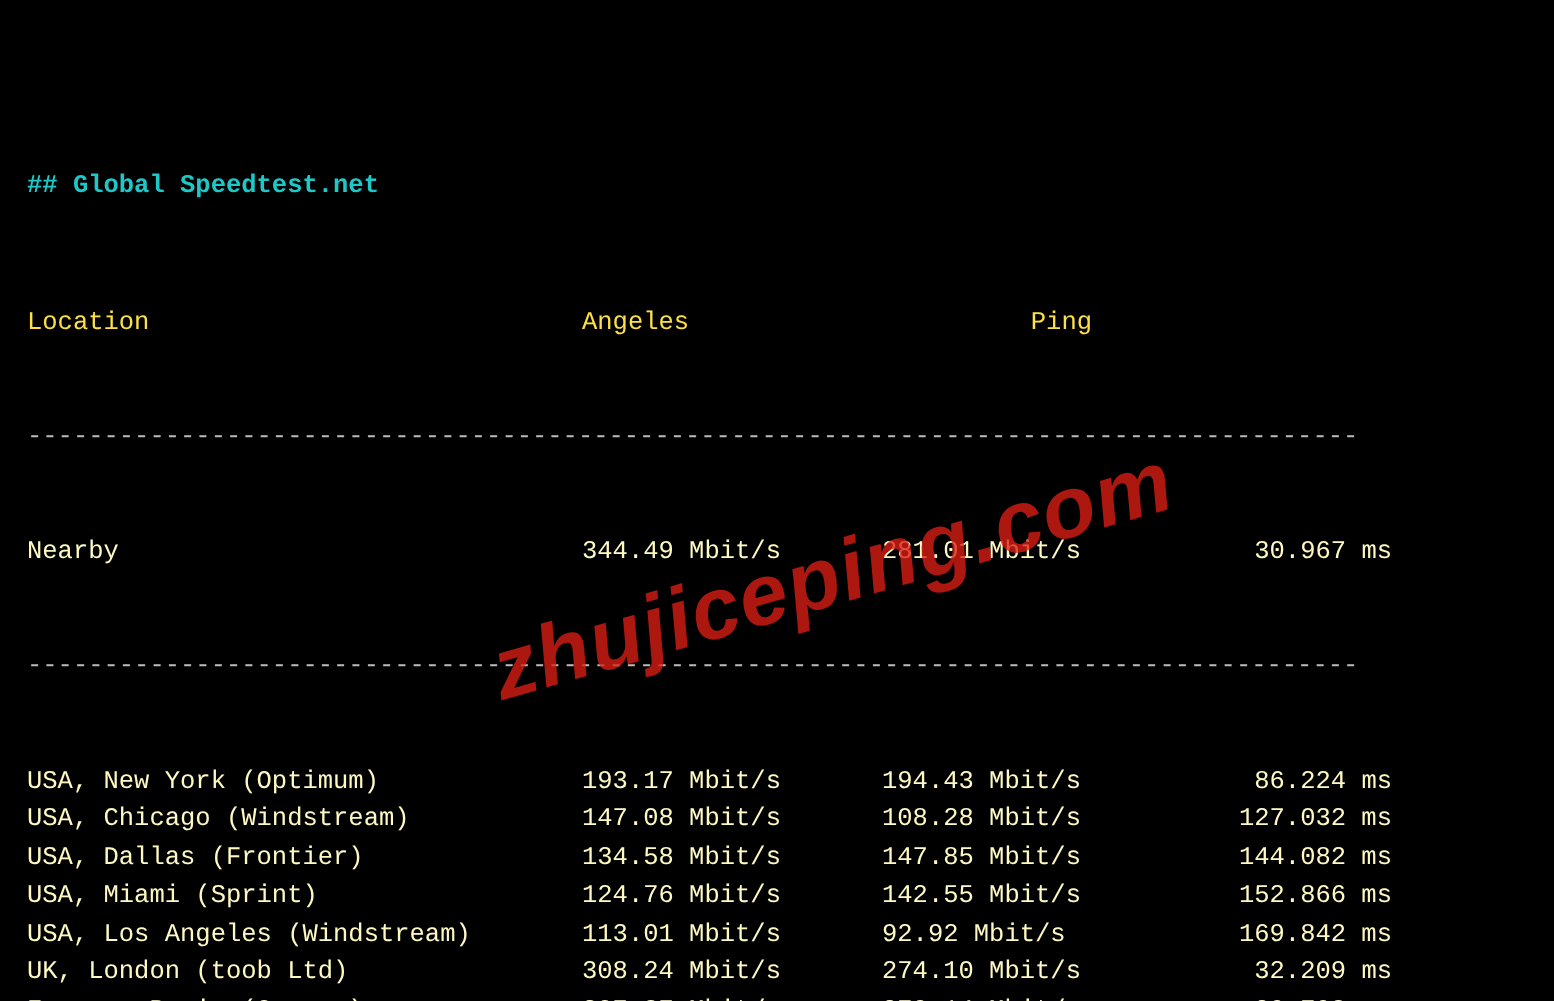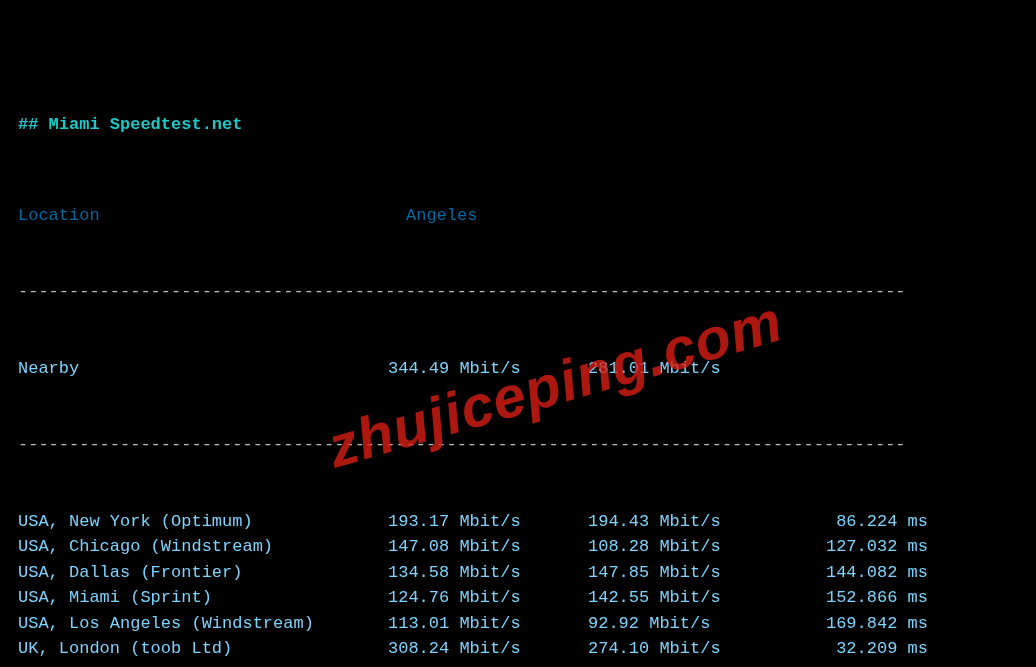--- a/index.html
+++ b/index.html
@@ -19,55 +19,57 @@
       font-weight: bold;
       margin-bottom: 14px;
     }
     .row {
       display: flex;
     }
     .col-loc  { width: 370px; }
     .col-up   { width: 200px; text-align: left; }
     .col-dn   { width: 200px; text-align: left; }
     .col-ping { width: 170px; text-align: right; padding-right: 30px; }
-    .hdr { color: #0369a1; gap: 18px; }
+    .hdr { color: #fde047; }
     .dash { color: #bababa; letter-spacing: 0; }
-    .val { color: #7dd3fc; }
+    .val { color: #fef9c3; }
     .watermark {
       position: absolute;
       top: 340px;
       left: 320px;
       font-family: Arial, Helvetica, sans-serif;
       font-size: 58px;
       font-style: italic;
       font-weight: bold;
       color: rgba(220, 30, 20, 0.78);
       transform: rotate(-16deg);
       pointer-events: none;
       letter-spacing: 1px;
     }
   </style>
 </head>
 <body>
 
 
 
-<div class="title">## Miami Speedtest.net</div>
+<div class="title">## Global Speedtest.net</div>
 
 <div class="row hdr">
   <span class="col-loc">Location</span>
   <span class="col-dn">Angeles</span>
+  <span class="col-ping">Ping</span>
 </div>
 
 <div class="dash">---------------------------------------------------------------------------------------</div>
 
 <div class="row val">
   <span class="col-loc">Nearby</span>
   <span class="col-up">344.49 Mbit/s</span>
   <span class="col-dn">281.01 Mbit/s</span>
+  <span class="col-ping">30.967 ms</span>
 </div>
 
 <div class="dash">---------------------------------------------------------------------------------------</div>
 
 <div id="rows-container"><div class="row val"><span class="col-loc">USA, New York (Optimum)</span><span class="col-up">193.17 Mbit/s</span><span class="col-dn">194.43 Mbit/s</span><span class="col-ping">86.224 ms</span></div><div class="row val"><span class="col-loc">USA, Chicago (Windstream)</span><span class="col-up">147.08 Mbit/s</span><span class="col-dn">108.28 Mbit/s</span><span class="col-ping">127.032 ms</span></div><div class="row val"><span class="col-loc">USA, Dallas (Frontier)</span><span class="col-up">134.58 Mbit/s</span><span class="col-dn">147.85 Mbit/s</span><span class="col-ping">144.082 ms</span></div><div class="row val"><span class="col-loc">USA, Miami (Sprint)</span><span class="col-up">124.76 Mbit/s</span><span class="col-dn">142.55 Mbit/s</span><span class="col-ping">152.866 ms</span></div><div class="row val"><span class="col-loc">USA, Los Angeles (Windstream)</span><span class="col-up">113.01 Mbit/s</span><span class="col-dn">92.92 Mbit/s</span><span class="col-ping">169.842 ms</span></div><div class="row val"><span class="col-loc">UK, London (toob Ltd)</span><span class="col-up">308.24 Mbit/s</span><span class="col-dn">274.10 Mbit/s</span><span class="col-ping">32.209 ms</span></div><div class="row val"><span class="col-loc">France, Paris (Orange)</span><span class="col-up">307.87 Mbit/s</span><span class="col-dn">270.14 Mbit/s</span><span class="col-ping">29.798 ms</span></div></div>
 
 
 
 <div class="watermark">zhujiceping.com</div>
 

